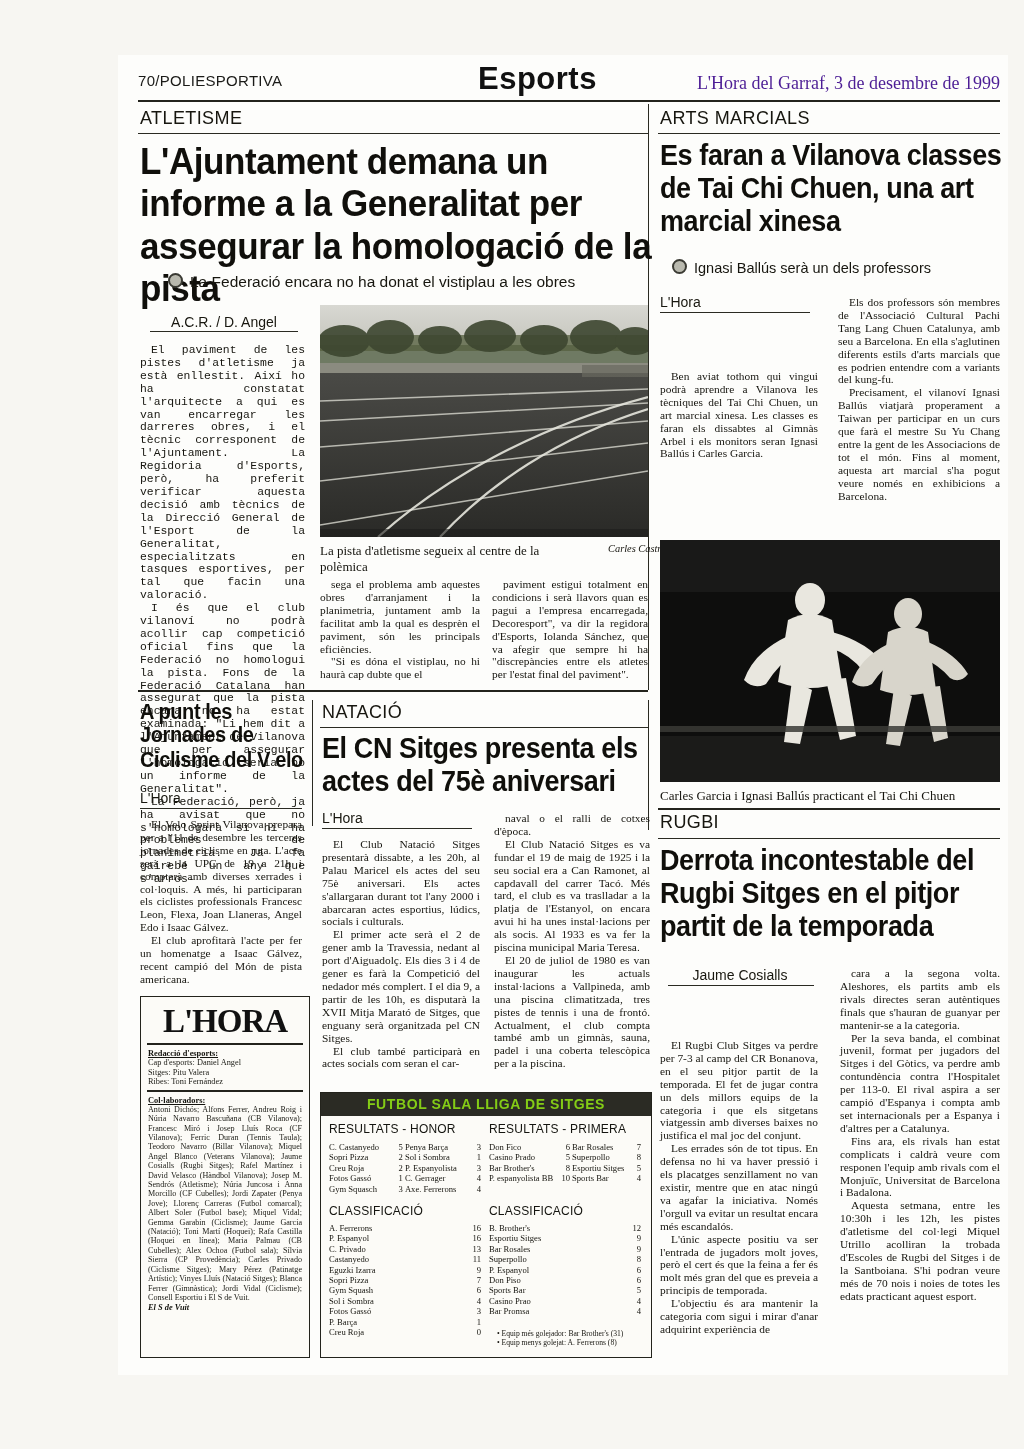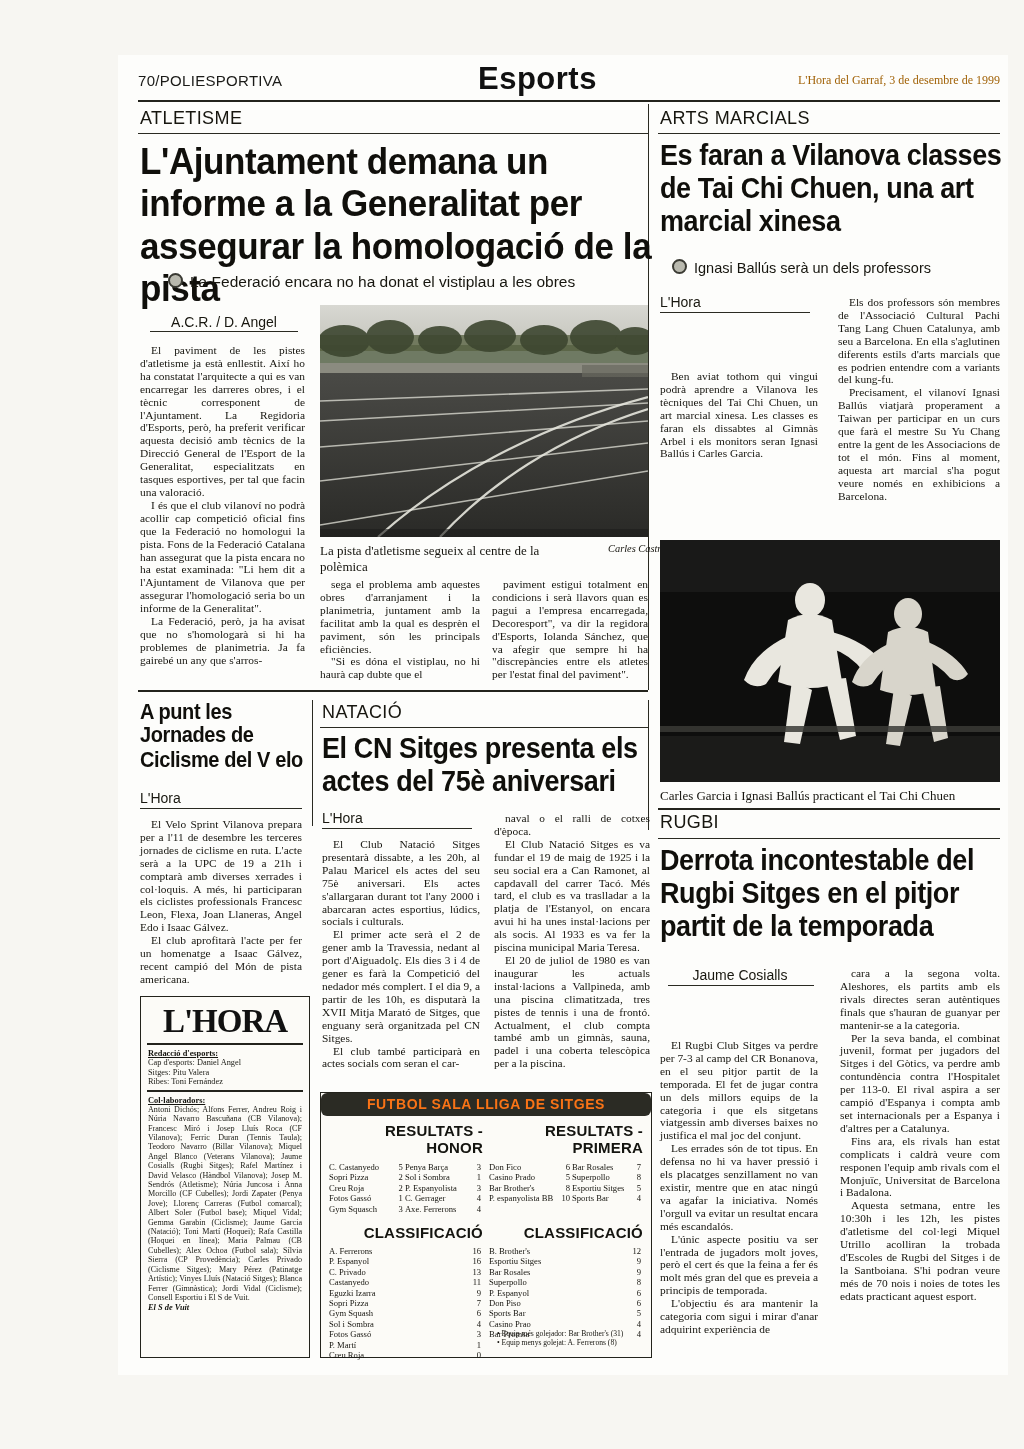--- a/index.html
+++ b/index.html
@@ -43,22 +43,22 @@
   .masthead .center {
     position: absolute; left: 340px; top: -5px;
     font-family: "Liberation Sans", sans-serif;
     font-size: 31px; font-weight: bold;
     letter-spacing: .5px;
     color: #111;
   }
   .masthead .right {
     position: absolute; right: 0; top: 7px;
     font-family: "Liberation Serif", serif;
-    font-size: 12px;
-    color: #a16207;
+    font-size: 18px;
+    color: #4c1d95;
   }
 
   
   .sec-head {
     position: absolute;
     font-family: "Liberation Sans", sans-serif;
     font-size: 18px;
     letter-spacing: .4px;
     color: #17160f;
   }
@@ -188,34 +188,33 @@
   }
 
   
   .futbol-box {
     position: absolute;
     border: 1px solid #23231c;
     background: #fcfbf7;
   }
   .futbol-title {
     background: #2b2b24;
-    color: #f97316;
+    color: #84cc16;
     font-family: "Liberation Sans", sans-serif;
     font-weight: bold;
     font-size: 14px;
     text-align: center;
     letter-spacing: .6px;
     padding: 3px 0 4px 0;
-    border-radius: 6px;
   }
   .fb-colhead {
     font-family: "Liberation Sans", sans-serif;
-    font-size: 15px;
-    font-weight: bold;
-    text-align: right;
+    font-size: 12px;
+    font-weight: normal;
+    text-align: left;
     color: #14140f;
     letter-spacing: .2px;
   }
   .fb-tab {
     font-family: "Liberation Serif", serif;
     font-size: 8.6px;
     line-height: 10.4px;
     color: #16150f;
     width: 100%;
     border-collapse: collapse;
@@ -299,21 +298,21 @@
         <path d="M120 232 C 168 180, 238 132, 328 104"></path>
         <path d="M58 232 C 120 176, 214 122, 328 92"></path>
       </g>
       <rect x="0" y="224" width="328" height="8" fill="#1d1d1a" opacity="0.6"></rect>
       <rect x="262" y="60" width="66" height="12" fill="#6a6a60" opacity="0.7"></rect>
     </svg>
   </div>
   <div class="caption" style="left:320px; top:543px; width:250px;">La pista d'atletisme segueix al centre de la polèmica</div>
   <div class="credit" style="left:578px; top:543px;">Carles Castro</div>
 
-  <div class="col" style="left:140px; top:344px; width:165px;">
+  <div class="col" style="left:140px; top:344px; width:165px;font-family:Liberation Mono, monospace;">
     <p class="first">El paviment de les pistes d'atletisme ja està enllestit. Així ho ha constatat l'arquitecte a qui es van encarregar les darreres obres, i el tècnic corresponent de l'Ajuntament. La Regidoria d'Esports, però, ha preferit verificar aquesta decisió amb tècnics de la Direcció General de l'Esport de la Generalitat, especialitzats en tasques esportives, per tal que facin una valoració.</p>
     <p>I és que el club vilanoví no podrà acollir cap competició oficial fins que la Federació no homologui la pista. Fons de la Federació Catalana han assegurat que la pista encara no ha estat examinada: "Li hem dit a l'Ajuntament de Vilanova que per assegurar l'homologació seria bo un informe de la Generalitat".</p>
     <p>La Federació, però, ja ha avisat que no s'homologarà si hi ha problemes de planimetria. Ja fa gairebé un any que s'arros-</p>
   </div>
 
   <div class="col" style="left:320px; top:578px; width:160px;">
     <p>sega el problema amb aquestes obres d'arranjament i la planimetria, juntament amb la facilitat amb la qual es desprèn el paviment, són les principals eficiències.</p>
     <p>"Si es dóna el vistiplau, no hi haurà cap dubte que el</p>
   </div>
 
@@ -541,21 +540,21 @@
               </tr>
             <tr>
                 <td>Sol i Sombra</td>
                 <td class="sc">4</td>
               </tr>
             <tr>
                 <td>Fotos Gassó</td>
                 <td class="sc">3</td>
               </tr>
             <tr>
-                <td>P. Martí</td>
+                <td>P. Barça</td>
                 <td class="sc">1</td>
               </tr>
             <tr>
                 <td>Creu Roja</td>
                 <td class="sc">0</td>
               </tr>
           </tbody>
         </table>
       </div>
       <div style="width:50%; padding-left:6px;">

